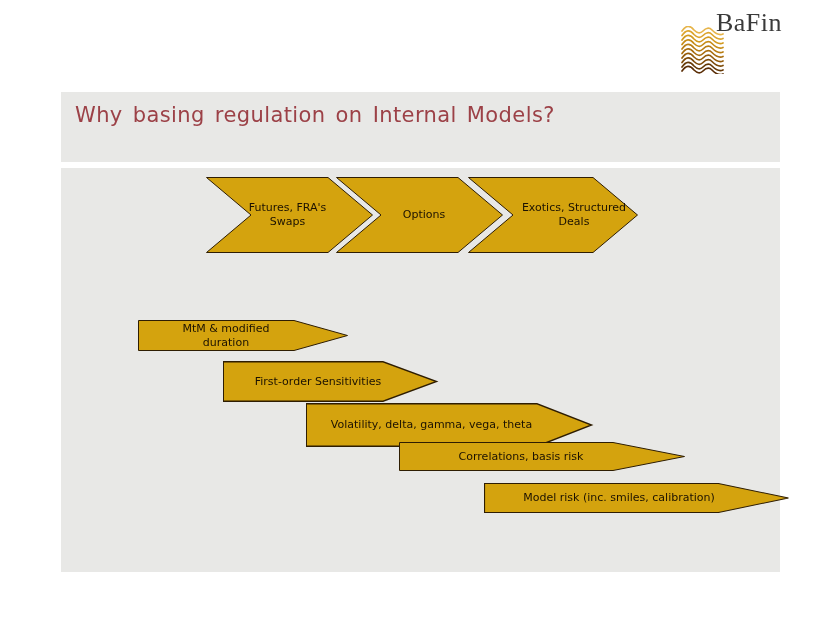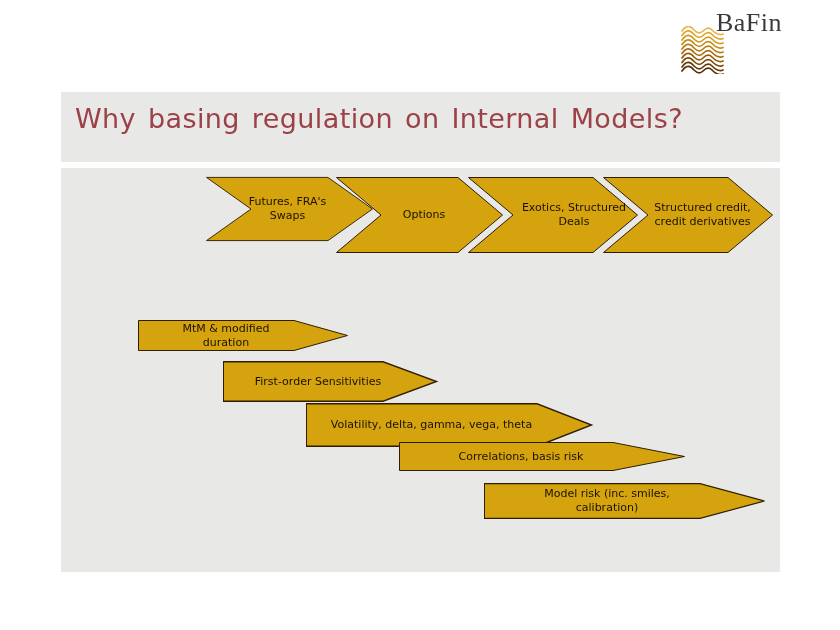--- a/index.html
+++ b/index.html
@@ -17,56 +17,56 @@
     font-size:26px;color:var(--brand_text);letter-spacing:.5px;
   }
 
   
   .title-band{
     position:absolute;left:61px;top:92px;width:719px;height:70px;
     background:var(--band_background);
   }
   .title-band h1{
     margin:0;padding:11px 0 0 14px;
-    font-size:27px;font-weight:400;color:var(--title);
+    font-size:21px;font-weight:400;color:var(--title);
     letter-spacing:.4px;word-spacing:3px;
   }
   .canvas{
     position:absolute;left:61px;top:168px;width:719px;height:404px;
     background:var(--band_background);
   }
 
   
   .shape{position:absolute;}
   .shape svg{position:absolute;inset:0;width:100%;height:100%;overflow:visible;}
   .shape polygon{fill:var(--gold);stroke:var(--shape_border);stroke-width:1;}
   .lbl{
     position:absolute;top:0;bottom:0;display:flex;align-items:center;justify-content:center;
     text-align:center;font-size:11px;line-height:1.25;color:var(--body_text);
   }
 
   
   .s1{left:12px;top:9px;width:168px;height:76px;}
-  .s2{left:145px;top:9px;width:167px;height:64px;}
+  .s2{left:145px;top:9px;width:167px;height:76px;}
   .s3{left:275px;top:9px;width:167px;height:76px;}
   .s4{left:407px;top:9px;width:170px;height:76px;}
   .s5{left:542px;top:9px;width:170px;height:76px;}
   .s1 .lbl{left:6px;right:44px;}
   .s2 .lbl{left:38px;right:42px;}
   .s3 .lbl{left:45px;right:36px;}
   .s4 .lbl{left:46px;right:4px;}
   .s5 .lbl{left:42px;right:13px;}
 
   
   .a1{left:12px; top:112px;width:121px;height:30px;}
   .a2{left:77px; top:152px;width:210px;height:31px;}
   .a3{left:162px;top:193px;width:214px;height:41px;}
   .a4{left:245px;top:235px;width:286px;height:44px;}
   .a5{left:338px;top:274px;width:286px;height:29px;}
-  .a6{left:423px;top:315px;width:281px;height:36px;}
+  .a6{left:423px;top:315px;width:281px;height:30px;padding-left:24px;}
   .a1 .lbl{left:20px;right:33px;}
   .a2 .lbl{left:20px;right:54px;}
   .a3 .lbl{left:30px;right:54px;}
   .a4 .lbl{left:20px;right:55px;}
   .a5 .lbl{left:30px;right:72px;}
   .a6 .lbl{left:30px;right:65px;}
 
   
   .footer{
     position:absolute;left:60px;top:595px;
@@ -117,26 +117,20 @@
       <div class="lbl">Exotics, Structured Deals</div>
     </div>
 
     <div class="shape s3">
       <svg viewBox="0 0 167 76" preserveAspectRatio="none">
         <polygon points="0.5,0.5 122,0.5 166.5,38 122,75.5 0.5,75.5 45,38"></polygon>
       </svg>
       <div class="lbl">Options</div>
     </div>
 
-    <div class="shape s5">
-      <svg viewBox="0 0 170 76" preserveAspectRatio="none">
-        <polygon points="0.5,0.5 125,0.5 169.5,38 125,75.5 0.5,75.5 45,38"></polygon>
-      </svg>
-      <div class="lbl">Structured credit, credit derivatives</div>
-    </div>
 
 
     <div class="shape a2">
       <svg viewBox="0 0 210 31" preserveAspectRatio="none">
         <polygon points="0.5,0.5 156,0.5 209.5,15.5 156,30.5 0.5,30.5"></polygon>
       </svg>
       <div class="lbl">MtM &amp; modified duration</div>
     </div>
 
     <div class="shape a3">

